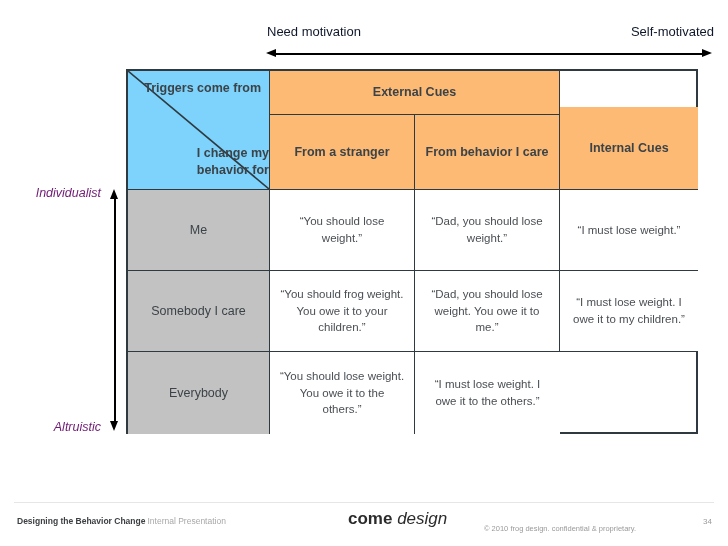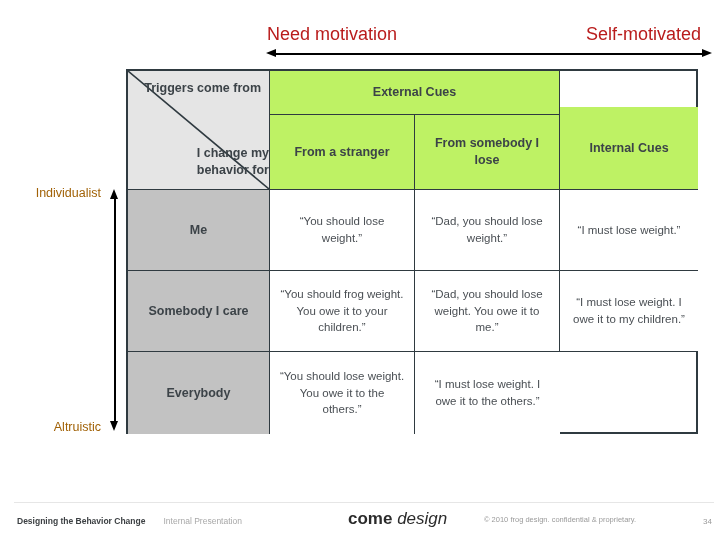--- a/index.html
+++ b/index.html
@@ -20,26 +20,26 @@
   #top-axis {
     position: absolute;
     left: 262px;
     top: 24px;
     width: 452px;
     height: 34px;
   }
   #top-axis .axis-label {
     position: absolute;
     top: 0;
-    font-size: 18px;
-    color: #b91c1c;
+    font-size: 13px;
+    color: #0f172a;
     white-space: nowrap;
   }
   #top-axis .axis-label.left { left: 5px; }
-  #top-axis .axis-label.right { right: 13px; text-align: center; }
+  #top-axis .axis-label.right { right: 0px; text-align: center; }
 
   .arrow-h {
     position: absolute;
     left: 4px;
     right: 2px;
     top: 25px;
     height: 9px;
   }
   .arrow-h .shaft {
     position: absolute;
@@ -71,22 +71,23 @@
     position: absolute;
     left: 18px;
     top: 186px;
     width: 105px;
     height: 248px;
   }
   #left-axis .axis-label {
     position: absolute;
     right: 22px;
     font-size: 12.5px;
-    color: #a16207;
-    white-space: nowrap;
+    color: #701a75;
+    white-space: nowrap;
+    font-style: italic;
   }
   #left-axis .axis-label.top { top: 0px; }
   #left-axis .axis-label.bottom { bottom: 0px; }
 
   .arrow-v {
     position: absolute;
     right: 4px;
     top: 3px;
     bottom: 3px;
     width: 9px;
@@ -136,45 +137,45 @@
     display: flex;
     align-items: center;
     justify-content: center;
     text-align: center;
     padding: 4px 9px;
   }
   .cell.last-col { border-right: none; }
   .cell.last-row { border-bottom: none; }
 
   .head-cell {
-    background: #bef264;
+    background: #fdba74;
     font-size: 12.5px;
     font-weight: bold;
     color: #3c4348;
     line-height: 1.35;
   }
   .row-head {
     background: #c2c2c2;
     font-size: 12.5px;
-    font-weight: bold;
+    font-weight: normal;
     color: #3c4348;
   }
   .data-cell {
     background: #ffffff;
     font-size: 11.5px;
     color: #4a4f54;
     line-height: 1.45;
   }
 
   
   #corner-cell {
     grid-column: 1;
     grid-row: 1 / span 2;
     position: relative;
-    background: #e5e5e5;
+    background: #7dd3fc;
     border-right: 1.4px solid #2f3a40;
     border-bottom: 1.4px solid #2f3a40;
     box-sizing: border-box;
     overflow: hidden;
     padding-left: 38px;
   }
   #corner-diagonal {
     position: absolute;
     inset: 0;
     width: 100%;
@@ -230,36 +231,36 @@
     top: 1px;
     font-size: 8.5px;
     white-space: nowrap;
   }
   #footer-left .deck-title {
     font-weight: bold;
     color: #3c4043;
   }
   #footer-left .deck-subtitle {
     color: #a8a8a8;
-    margin-left: 18px;
+    margin-left: 2px;
   }
   #footer-logo {
     position: absolute;
     left: 348px;
     top: -6px;
     font-size: 17px;
     color: #2b2b2b;
     white-space: nowrap;
   }
   #footer-logo .frog { font-weight: bold; }
   #footer-logo .design { font-weight: normal; font-style: italic; }
   #footer-copyright {
     position: absolute;
     left: 484px;
-    top: 0;
+    top: 9px;
     font-size: 7.5px;
     color: #9a9a9a;
     white-space: nowrap;
   }
   #footer-pagenum {
     position: absolute;
     right: 16px;
     top: 2px;
     font-size: 8px;
     color: #9a9a9a;
@@ -296,21 +297,21 @@
     </svg>
     <span class="corner-text upper">Triggers come from</span>
     <span class="corner-text lower">I change my behavior for</span>
   </div>
 
   <div id="external-cues-cell" class="cell head-cell">External Cues</div>
 
   <div id="internal-cues-cell" class="cell head-cell last-col">Internal Cues</div>
 
   <div class="cell head-cell">From a stranger</div>
-  <div class="cell head-cell">From somebody I lose</div>
+  <div class="cell head-cell">From behavior I care</div>
 
   <div class="cell row-head">Me</div>
   <div class="cell data-cell">“You should lose weight.”</div>
   <div class="cell data-cell">“Dad, you should lose weight.”</div>
   <div class="cell data-cell last-col">“I must lose weight.”</div>
 
   <div class="cell row-head">Somebody I care</div>
   <div class="cell data-cell">“You should frog weight. You owe it to your children.”</div>
   <div class="cell data-cell">“Dad, you should lose weight. You owe it to me.”</div>
   <div class="cell data-cell last-col">“I must lose weight. I owe it to my children.”</div>

